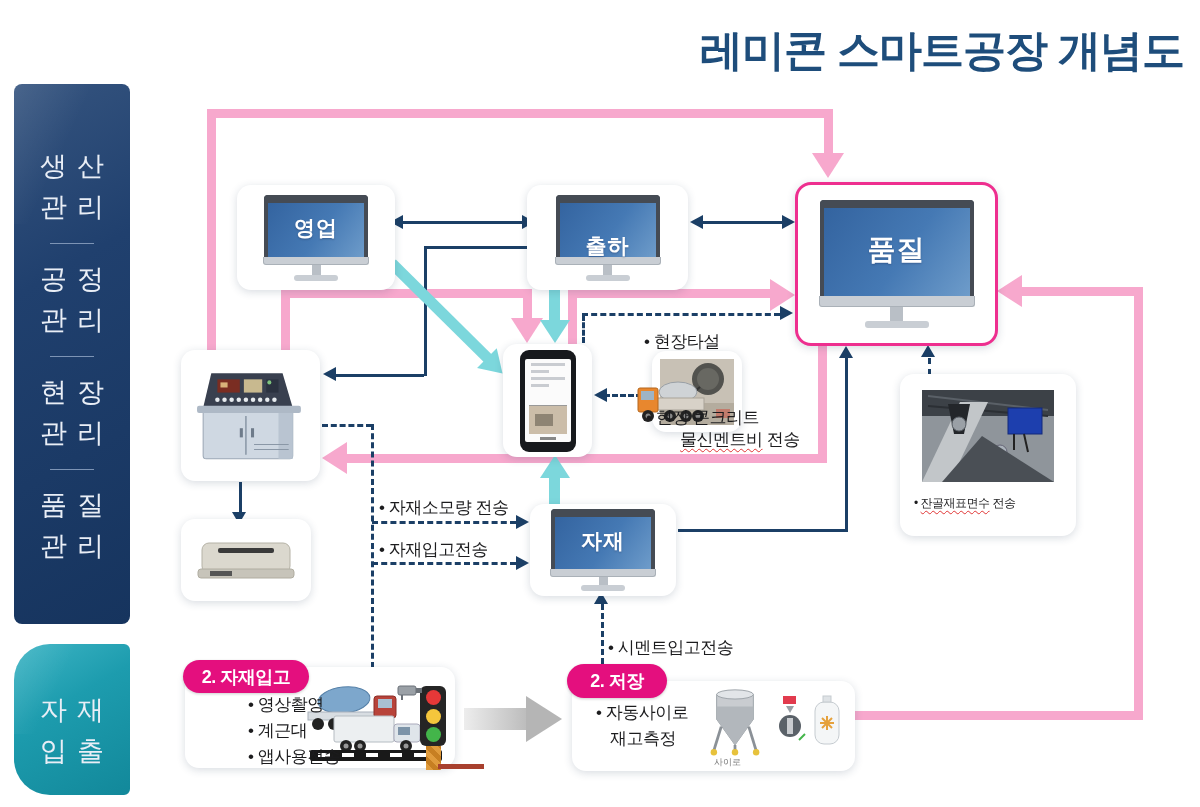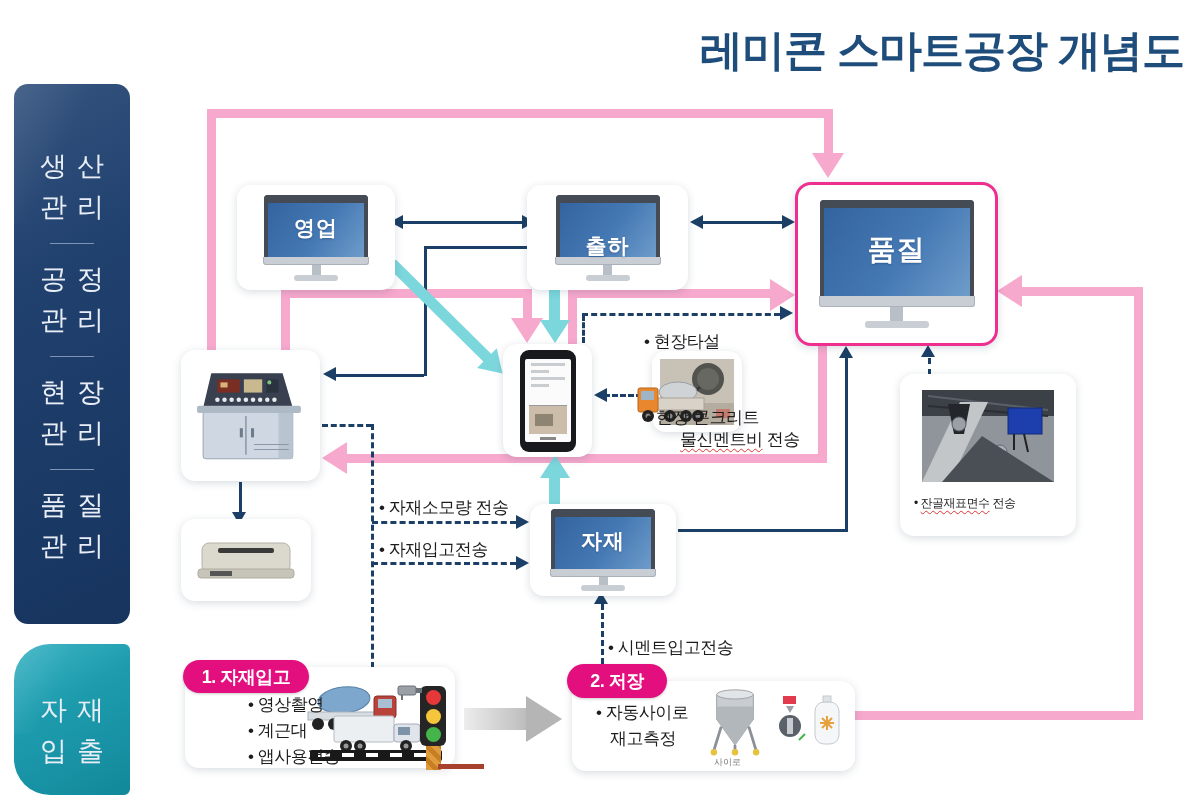--- a/index.html
+++ b/index.html
@@ -59,21 +59,21 @@
   .lbl{position:absolute;font-size:17px;font-weight:500;color:#1c1c1e;letter-spacing:-.5px;
        white-space:nowrap;z-index:6;}
   .wavy{text-decoration:underline wavy #e03535 1px;text-underline-offset:3px;}
   .badge{position:absolute;background:#e40f7e;color:#fff;font-weight:bold;font-size:18px;
          border-radius:17px;display:flex;align-items:center;justify-content:center;z-index:7;
          letter-spacing:-.5px;box-shadow:0 1px 3px rgba(0,0,0,.2);}
   .bullets{position:absolute;font-size:17px;font-weight:500;color:#1c1c1e;line-height:26px;
            letter-spacing:-.5px;z-index:6;white-space:nowrap;}
   .caption{position:absolute;font-size:9px;color:#777;z-index:6;}
   
-  .side-nav{position:absolute;left:14px;top:84px;width:116px;height:540px;border-radius:14px;
+  .side-nav{position:absolute;left:14px;top:84px;width:116px;height:540px;border-radius:8px;
         background:linear-gradient(150deg,#35547f 0%,#20406e 35%,#16345e 100%);z-index:4;
         padding-top:62px;box-sizing:border-box;overflow:hidden;}
   .side-nav::before{content:"";position:absolute;left:-30px;top:-40px;width:150px;height:180px;
         background:linear-gradient(115deg,rgba(255,255,255,.16),rgba(255,255,255,0) 55%);}
   .snav-item{text-align:center;color:#e9eef6;font-size:27px;line-height:41px;}
   .snav-item span{display:block;letter-spacing:10px;padding-left:10px;}
   .snav-div{width:44px;height:1px;background:#7d94b5;margin:15px auto;}
   .mat-box{position:absolute;left:14px;top:644px;width:116px;height:151px;
         border-radius:36px 6px 6px 36px;z-index:4;box-sizing:border-box;padding-top:46px;
         background:linear-gradient(150deg,#3db4c4 0%,#1d9cae 40%,#12889a 100%);overflow:hidden;}
@@ -339,21 +339,21 @@
       <rect x="86" y="18" width="34" height="26" fill="#1d3fae" stroke="#12287a"></rect>
       <line x1="92" y1="44" x2="92" y2="60" stroke="#222" stroke-width="2"></line>
       <line x1="102" y1="44" x2="106" y2="62" stroke="#222" stroke-width="2"></line>
       <circle cx="78" cy="62" r="7" fill="#aab2ba" stroke="#667"></circle>
       <polygon points="60,46 132,92 20,92" fill="#4a4f55"></polygon>
     </svg>
     <div class="lbl" style="left:14px;top:121px;font-size:12px;"><span>• </span><span class="wavy">잔골재표면수</span><span> 전송</span></div>
   </div>
 
   <div class="card" style="left:185px;top:667px;width:270px;height:101px;"></div>
-  <div class="badge" style="left:183px;top:660px;width:126px;height:33px;">1. 자재입고</div>
+  <div class="badge" style="left:183px;top:660px;width:126px;height:33px;">2. 자재입고</div>
   <div class="bullets" style="left:203px;top:692px;margin-left:45px;">
     <div>• 영상촬영</div>
     <div>• 계근대</div>
     <div>• 앱사용전송</div>
   </div>
 
   <svg class="abs" style="left:302px;top:682px;z-index:5;" width="100" height="50" viewBox="0 0 100 50">
     <ellipse cx="42" cy="18" rx="26" ry="13" fill="#7da7cc" stroke="#5580a8" transform="rotate(-6 42 18)"></ellipse>
     <rect x="6" y="30" width="78" height="8" fill="#d8dde2" stroke="#a9b2bb"></rect>
     <rect x="72" y="14" width="22" height="22" rx="3" fill="#b8433a" stroke="#8c2f28"></rect>

